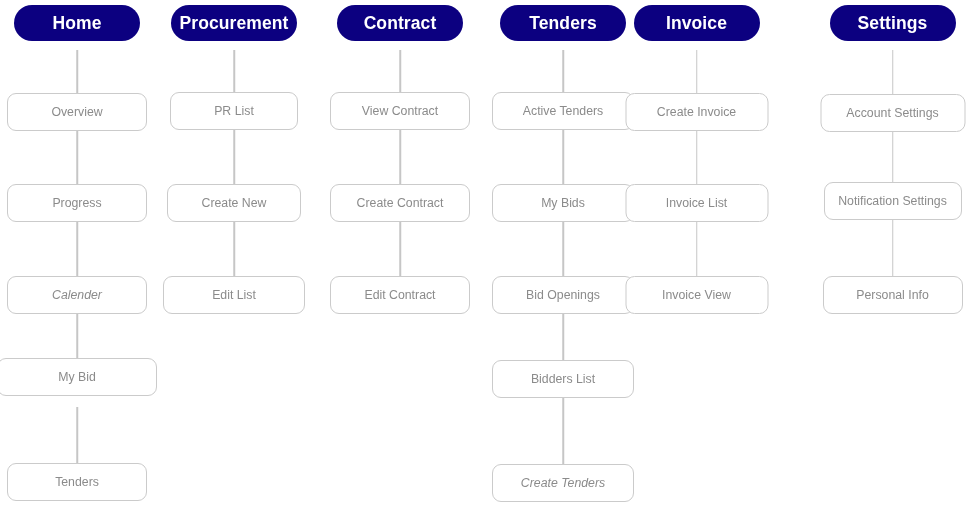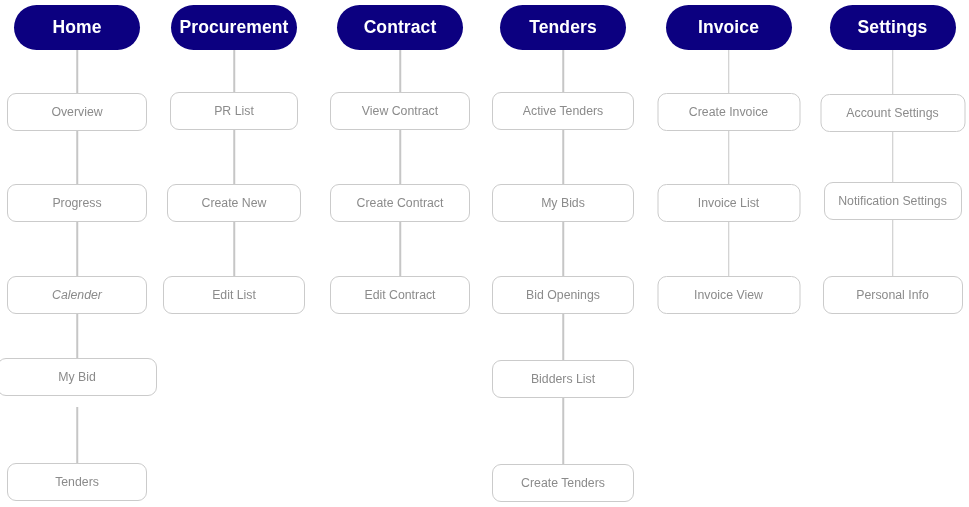--- a/index.html
+++ b/index.html
@@ -35,21 +35,21 @@
     transform: translateX(-50%);
   }
 
   
   .section-pill {
     position: absolute;
     top: 5px;
     left: 50%;
     transform: translateX(-50%);
     width: 126px;
-    height: 45px;
+    height: 36px;
     border-radius: 22.5px;
     background: #0c0080;
     color: #ffffff;
     display: flex;
     align-items: center;
     justify-content: center;
     font-size: 17.5px;
     font-weight: bold;
     letter-spacing: 0.1px;
     box-sizing: border-box;
@@ -115,23 +115,23 @@
       <div class="connector" style="top: 50px; height: 42px;"></div>
       <div class="connector" style="top: 130px; height: 54px;"></div>
       <div class="connector" style="top: 222px; height: 54px;"></div>
       <div class="connector" style="top: 314px; height: 46px;"></div>
       <div class="connector" style="top: 398px; height: 66px;"></div>
       <div class="section-pill">Tenders</div>
       <div class="node" style="top: 92px; width: 142px;">Active Tenders</div>
       <div class="node" style="top: 184px; width: 142px;">My Bids</div>
       <div class="node" style="top: 276px; width: 142px;">Bid Openings</div>
       <div class="node" style="top: 360px; width: 142px;">Bidders List</div>
-      <div class="node" style="top: 464px; width: 142px;">Create Tenders</div>
+      <div class="node" style="top: 464px; width: 142px; font-style: italic;">Create Tenders</div>
     </div>
-    <div class="column" style="left: 657px; width: 143px;">
+    <div class="column" style="left: 625px; width: 143px;">
       <div class="connector" style="top: 50px; height: 43px;"></div>
       <div class="connector" style="top: 131px; height: 53px;"></div>
       <div class="connector" style="top: 222px; height: 54px;"></div>
       <div class="section-pill">Invoice</div>
       <div class="node" style="top: 93px; width: 143px;">Create Invoice</div>
       <div class="node" style="top: 184px; width: 143px;">Invoice List</div>
       <div class="node" style="top: 276px; width: 143px;">Invoice View</div>
     </div>
     <div class="column" style="left: 820px; width: 145px;">
       <div class="connector" style="top: 50px; height: 44px;"></div>

